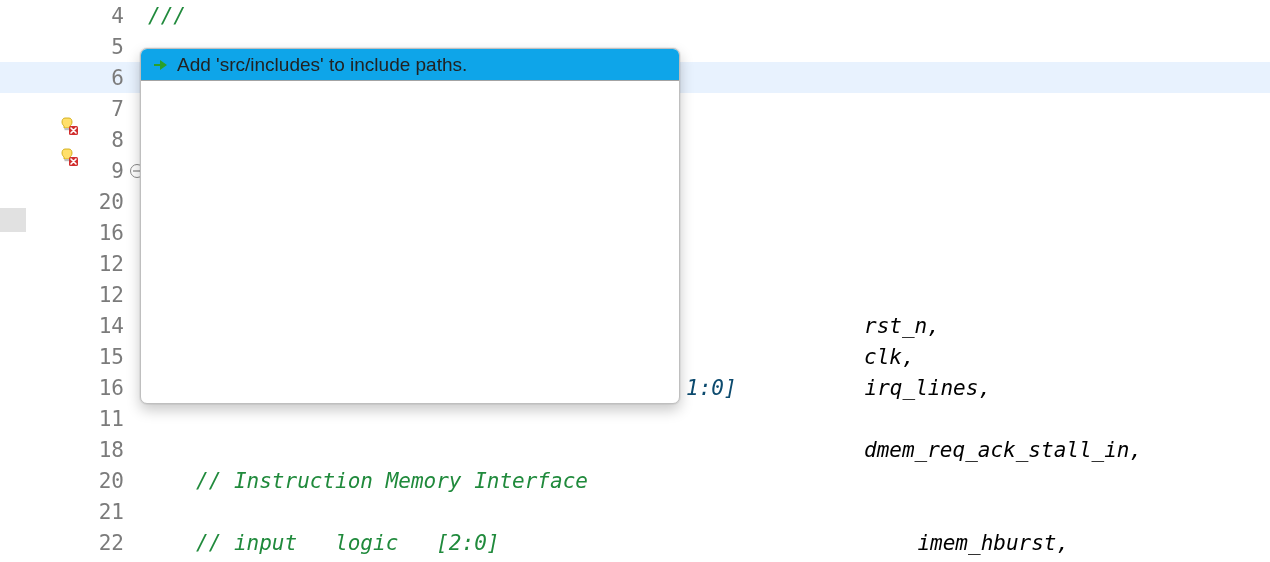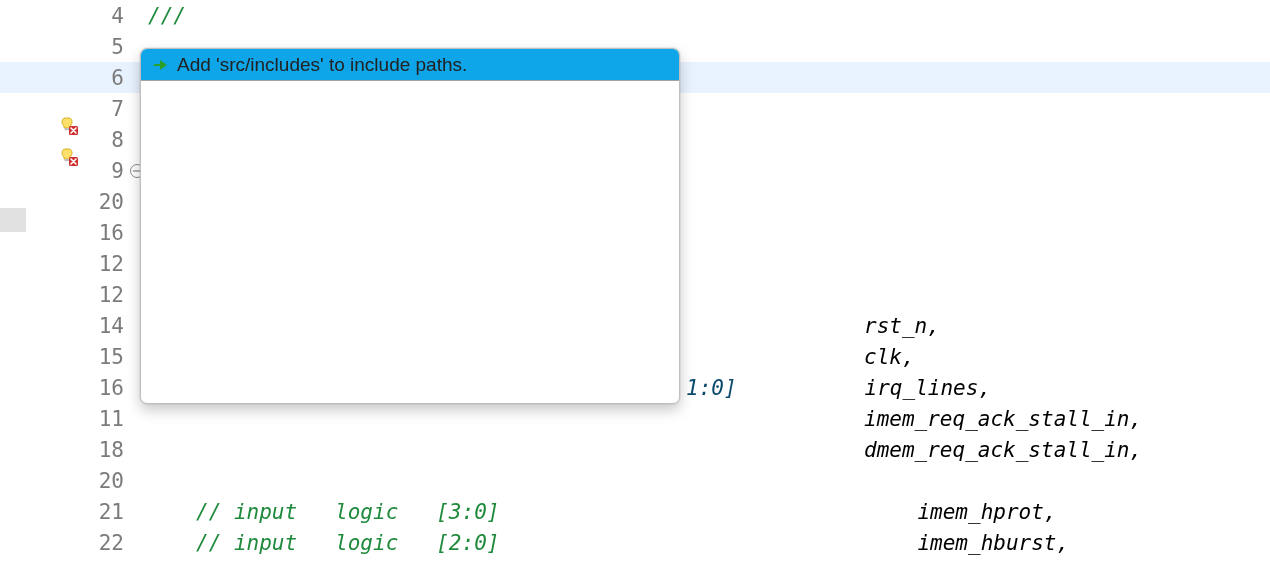--- a/index.html
+++ b/index.html
@@ -249,42 +249,41 @@
     <div class="gutter-icons"></div>
     <div class="gutter-number">16</div>
     <div class="gutter-extra"></div>
     <div class="code"><span style="display:inline-block;width:538px"></span><span class="tok-num">1:0]</span><span style="display:inline-block;width:128px"></span><span class="tok-ident">irq_lines</span><span class="tok-punc">,</span></div>
   </div>
 
   <div class="line">
     <div class="gutter-icons"></div>
     <div class="gutter-number">11</div>
     <div class="gutter-extra"></div>
-    <div class="code"><span style="display:inline-block;width:716px"></span><span class="tok-ident">imem_req_ack_stall_in</span><span class="tok-punc">,</span></div>
   </div>
 
   <div class="line">
     <div class="gutter-icons"></div>
     <div class="gutter-number">18</div>
     <div class="gutter-extra"></div>
     <div class="code"><span style="display:inline-block;width:716px"></span><span class="tok-ident">dmem_req_ack_stall_in</span><span class="tok-punc">,</span></div>
   </div>
 
 
   <div class="line">
     <div class="gutter-icons"></div>
     <div class="gutter-number">20</div>
     <div class="gutter-extra"></div>
+    <div class="code"><span style="display:inline-block;width:48px"></span><span class="tok-comment">// Instruction Memory Interface</span></div>
   </div>
 
   <div class="line">
     <div class="gutter-icons"></div>
     <div class="gutter-number">21</div>
     <div class="gutter-extra"></div>
-    <div class="code"><span style="display:inline-block;width:48px"></span><span class="tok-comment">// input   logic   [3:0]</span><span style="display:inline-block;width:418px"></span><span class="tok-ident">imem_hprot</span><span class="tok-punc">,</span></div>
   </div>
 
   <div class="line">
     <div class="gutter-icons"></div>
     <div class="gutter-number">22</div>
     <div class="gutter-extra"></div>
     <div class="code"><span style="display:inline-block;width:48px"></span><span class="tok-comment">// input   logic   [2:0]</span><span style="display:inline-block;width:418px"></span><span class="tok-ident">imem_hburst</span><span class="tok-punc">,</span></div>
   </div>
 
 </div>

